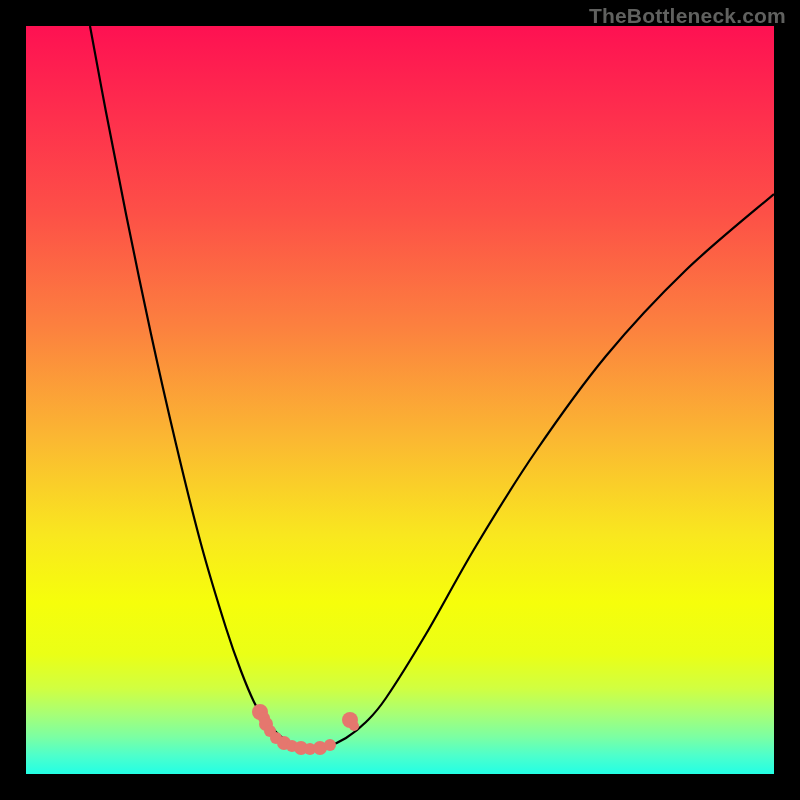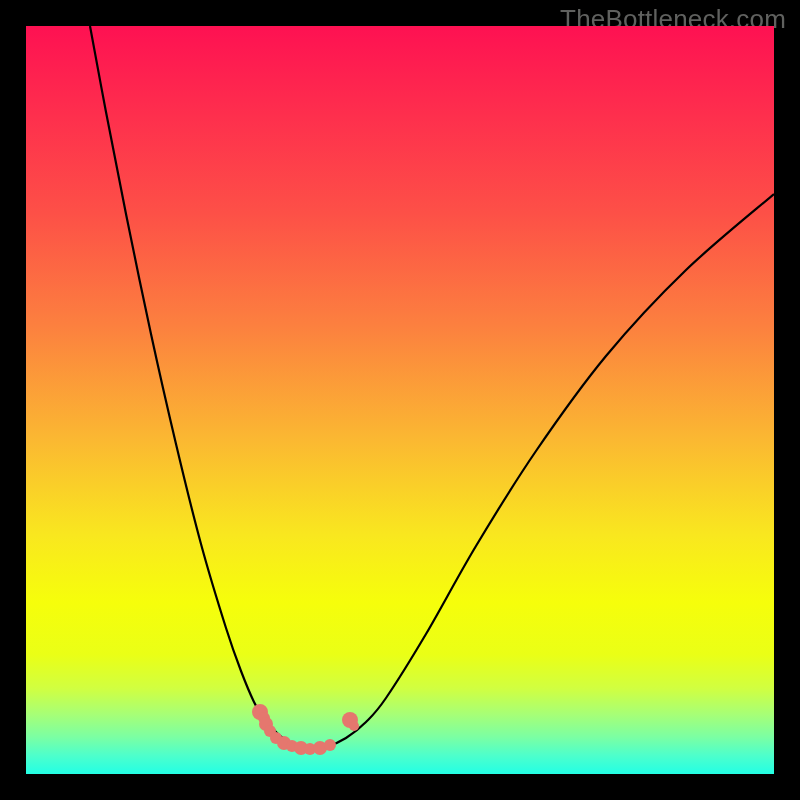--- a/index.html
+++ b/index.html
@@ -32,22 +32,22 @@
     inset: 0;
   }
   .curve-svg {
     position: absolute;
     inset: 0;
   }
   .attribution {
     position: absolute;
     top: 4px;
     right: 14px;
-    font-size: 26px;
-    font-weight: 400;
+    font-size: 21px;
+    font-weight: 700;
     color: #60615f;
     letter-spacing: 0.2px;
   }
 </style>
 </head>
 <body>
 
 <div class="frame">
 
   <div class="attribution">TheBottleneck.com</div>

